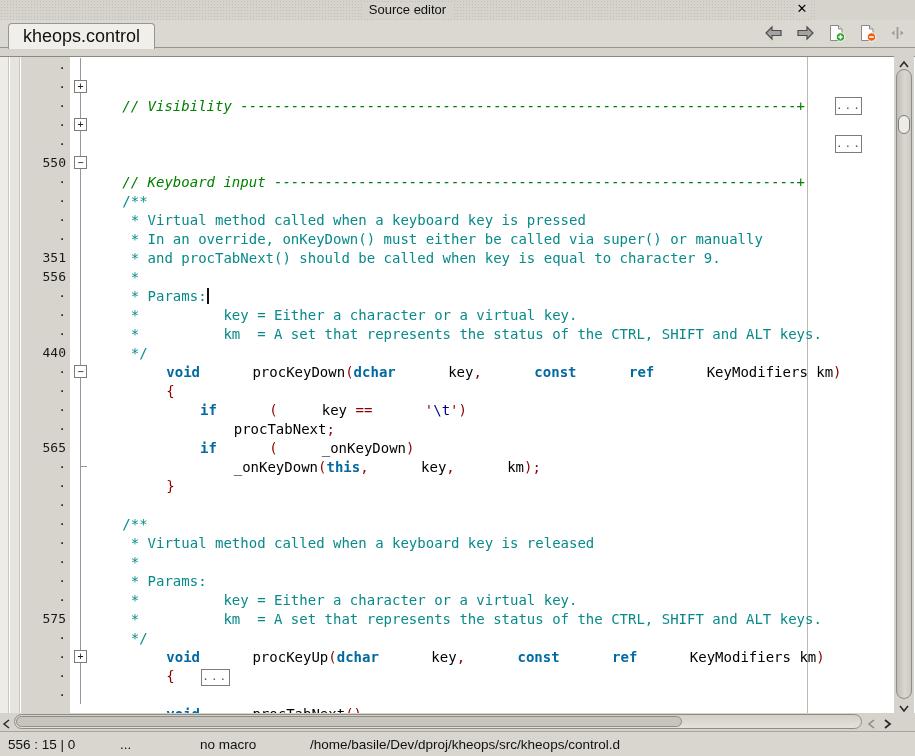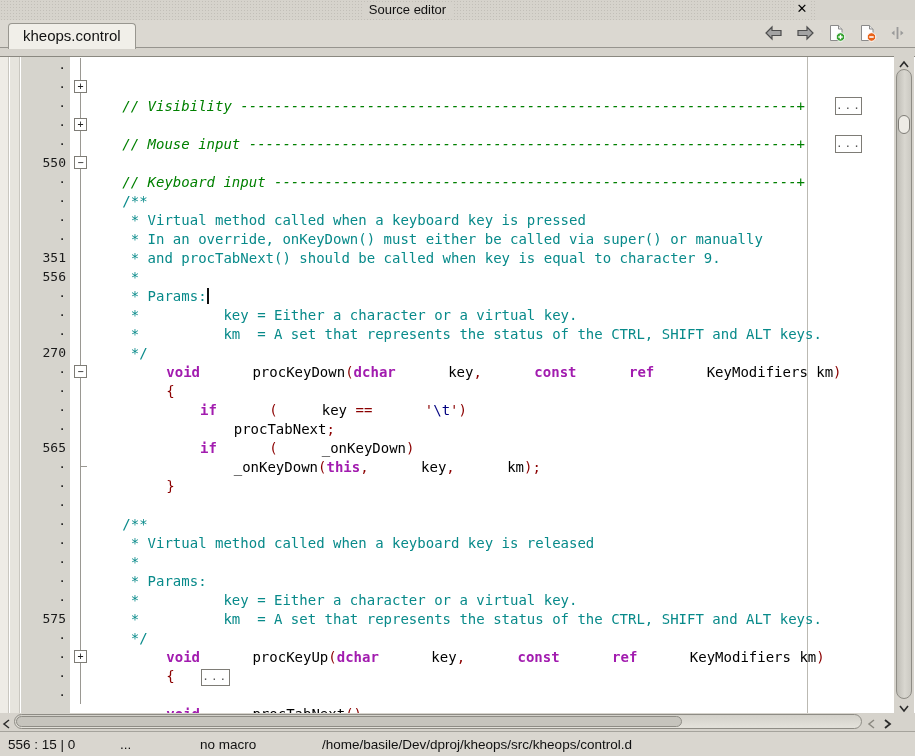--- a/index.html
+++ b/index.html
@@ -23,21 +23,21 @@
     font-size:13px; font-weight:bold; color:#000; line-height:16px; text-align:center;
     background:#D6D3CC; cursor:default;
   }
   
   .tabbar{
     position:absolute; top:20px; left:0; width:915px; height:28px;
     background:#DBD8D1; border-bottom:1px solid #96948E;
   }
   .tab{
     position:absolute; left:8px; top:3px; height:26px; line-height:24px;
-    padding:0 14px; font-size:15px; color:#111;
+    padding:0 14px; font-size:18px; color:#111;
     background:#F1EFE9; border:1px solid #98968F; border-bottom:none;
     border-radius:4px 4px 0 0;
   }
   .toolbar{ position:absolute; right:10px; top:6px; height:18px; display:flex; align-items:center; gap:13px; }
   .tbico{ display:inline-block; }
   
   .editor{
     position:absolute; top:56px; left:0; width:915px; height:657px;
     background:#fff; border-top:1px solid #8A8880; overflow:hidden;
   }
@@ -56,21 +56,21 @@
   .gfold .vline{ position:absolute; left:10px; top:0; bottom:0; width:1px; background:#9A9892; }
   .gfold .tick { position:absolute; left:10px; top:9px; width:7px; height:1px; background:#9A9892; }
   .fbox{
     position:absolute; left:4px; top:3px; width:13px; height:13px;
     border:1px solid #7E7C76; background:#fff; z-index:2;
     font:10px/11px "DejaVu Sans Mono", monospace; text-align:center; color:#222;
   }
   .gtext{ flex:1; white-space:pre; padding-left:9px; position:relative; color:#000;margin-top:20px; }
   .gtext.cur{ background:#E8EEF4; }
   .p{ color:#000;padding-left:44px; }
-  .k{ color:#a21caf; font-weight:bold; }
+  .k{ color:#0369a1; font-weight:bold; }
   .s{ color:#8B0000; }
   .c{ color:#008000; font-style:italic; }
   .d{ color:#088A8A; }
   .e{ color:#000080; }
   .caret{ display:inline-block; width:2px; height:16px; background:#101010; vertical-align:-3px; }
   .cbox{
     position:absolute; left:747px; top:0; width:27px; height:18px;
     border:1px solid #7E7C76; background:#fff; color:#555;
     font:11px/15px "DejaVu Sans Mono", monospace; text-align:center; letter-spacing:2px;
   }
@@ -105,21 +105,21 @@
     position:absolute; left:1px; top:1px; width:666px; height:11px;
     background:#C6C4BD; border:1px solid #8E8C85; border-radius:6px;
   }
   
   .statusbar{
     position:absolute; top:731px; left:0; width:915px; height:34px;
     background:#D9D6CF; border-top:1px solid #A5A39C;
     font-size:13.5px; color:#111;
   }
   .statusbar span{ position:absolute; top:5px; white-space:nowrap; }
-  .st-caret{ left:8px; } .st-ellipsis{ left:120px; } .st-macro{ left:200px; } .st-path{ left:322px; }
+  .st-caret{ left:8px; } .st-ellipsis{ left:120px; } .st-macro{ left:200px; } .st-path{ left:310px; }
 </style>
 </head>
 <body>
 
 <div class="titlebar">
   <span class="ttl">Source editor</span>
   <span class="close-x">✕</span>
 </div>
 
 <div class="tabbar">
@@ -189,21 +189,21 @@
           <span class="vline"></span>
         </span>
         <span class="gtext"></span>
       </div>
       <div class="row">
         <span class="gnum">·</span>
         <span class="gfold">
           <span class="vline"></span>
           <span class="fbox">+</span>
         </span>
-        <span class="gtext"><span class="c">   // Mouse input -----------------------------------------------------------------+</span><span class="cbox">...</span></span>
+        <span class="gtext"><span class="cbox">...</span></span>
       </div>
       <div class="row">
         <span class="gnum">·</span>
         <span class="gfold">
           <span class="vline"></span>
         </span>
         <span class="gtext"></span>
       </div>
       <div class="row">
         <span class="gnum">550</span>
@@ -270,21 +270,21 @@
         <span class="gtext"><span class="d">    *          km  = A set that represents the status of the CTRL, SHIFT and ALT keys.</span></span>
       </div>
       <div class="row">
         <span class="gnum">·</span>
         <span class="gfold">
           <span class="vline"></span>
         </span>
         <span class="gtext"><span class="d">    */</span></span>
       </div>
       <div class="row">
-        <span class="gnum">270</span>
+        <span class="gnum">440</span>
         <span class="gfold">
           <span class="vline"></span>
         </span>
         <span class="gtext"><span class="p">   </span><span class="k">void</span><span class="p"> procKeyDown</span><span class="s">(</span><span class="k">dchar</span><span class="p"> key</span><span class="s">,</span><span class="p"> </span><span class="k">const</span><span class="p"> </span><span class="k">ref</span><span class="p"> KeyModifiers km</span><span class="s">)</span></span>
       </div>
       <div class="row">
         <span class="gnum">·</span>
         <span class="gfold">
           <span class="vline"></span>
           <span class="fbox">−</span>

